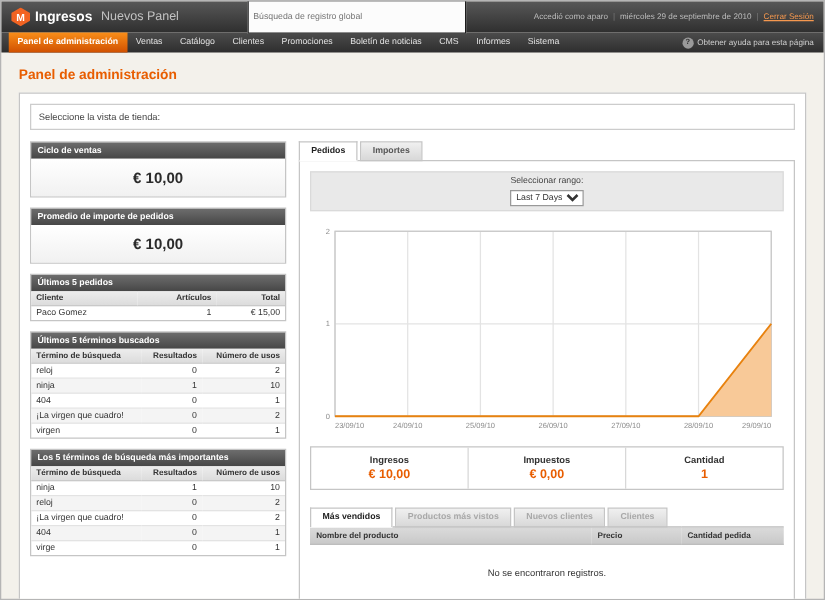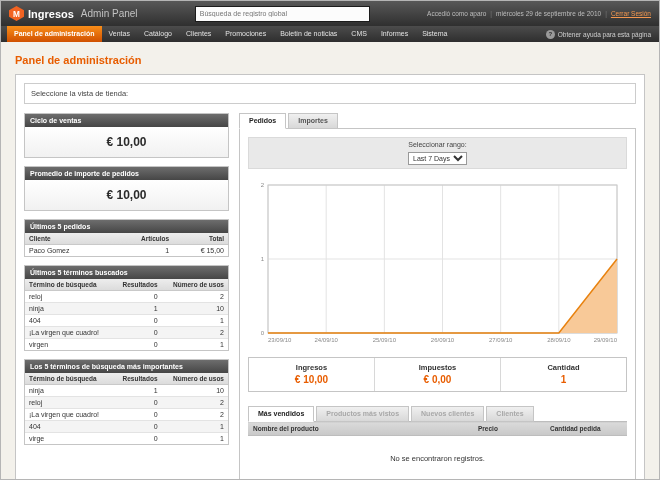--- a/index.html
+++ b/index.html
@@ -6,21 +6,21 @@
   html,body{width:660px;height:480px;}
   body{font-family:"Liberation Sans",sans-serif;background:#f3f1eb;border:1px solid #b5b5b5;overflow:hidden;font-size:8px;color:#303030;}
 
   
   .header{height:25px;background:linear-gradient(#585858,#2f2f2f);display:flex;align-items:center;padding:0 8px;gap:8px;}
   .logo{display:flex;align-items:center;gap:4px;flex:none;}
   .logo-icon{width:15px;height:15px;display:block;}
   .logo-text{color:#fff;font-weight:bold;font-size:11px;}
   .logo-sub{color:#c2c2c2;font-size:10px;font-weight:normal;margin-left:3px;}
   .search-wrap{flex:1;display:flex;justify-content:center;}
-  .search-input{width:175px;height:16px;font-size:7px;border:1px solid #1c1c1c;background:#fcfcfc;padding:0 4px;color:#555;}
+  .search-input{width:175px;height:27px;font-size:7px;border:1px solid #1c1c1c;background:#fcfcfc;padding:0 4px;color:#555;}
   .header-right{display:flex;align-items:center;gap:4px;font-size:6.5px;color:#bdbdbd;white-space:nowrap;flex:none;}
   .header-sep{color:#777;}
   .logout{color:#f5984f;text-decoration:underline;cursor:pointer;}
 
   
   .nav{height:16px;background:linear-gradient(#4c4c4c,#2e2e2e);display:flex;align-items:stretch;padding-left:6px;}
   .nav-item{padding:0 7px;line-height:16px;font-size:7px;color:#e2e2e2;cursor:pointer;}
   .nav-item.active{background:linear-gradient(#f98e19,#d05000);color:#fff;font-weight:bold;}
   .nav-help{margin-left:auto;display:flex;align-items:center;gap:3px;padding-right:8px;font-size:6.5px;color:#cfcfcf;cursor:pointer;}
   .help-icon{width:9px;height:9px;border-radius:50%;background:#9a9a9a;color:#2e2e2e;font-size:6px;font-weight:bold;line-height:9px;text-align:center;display:inline-block;}
@@ -68,21 +68,21 @@
 </head>
 <body>
 
 <div class="header">
   <div class="logo">
     <svg class="logo-icon" viewBox="0 0 20 20">
       <polygon points="10,0 20,5.8 20,14.2 10,20 0,14.2 0,5.8" fill="#f26322"></polygon>
       <text x="10" y="14.5" text-anchor="middle" font-size="11" font-weight="bold" fill="#ffffff">M</text>
     </svg>
     <span class="logo-text">Ingresos</span>
-    <span class="logo-sub">Admin Panel</span>
+    <span class="logo-sub">Nuevos Panel</span>
   </div>
   <div class="search-wrap">
     <input class="search-input" type="text" placeholder="Búsqueda de registro global" style="">
   </div>
   <div class="header-right">
     <span>Accedió como aparo</span>
     <span class="header-sep">|</span>
     <span>miércoles 29 de septiembre de 2010</span>
     <span class="header-sep">|</span>
     <span class="logout">Cerrar Sesión</span>

